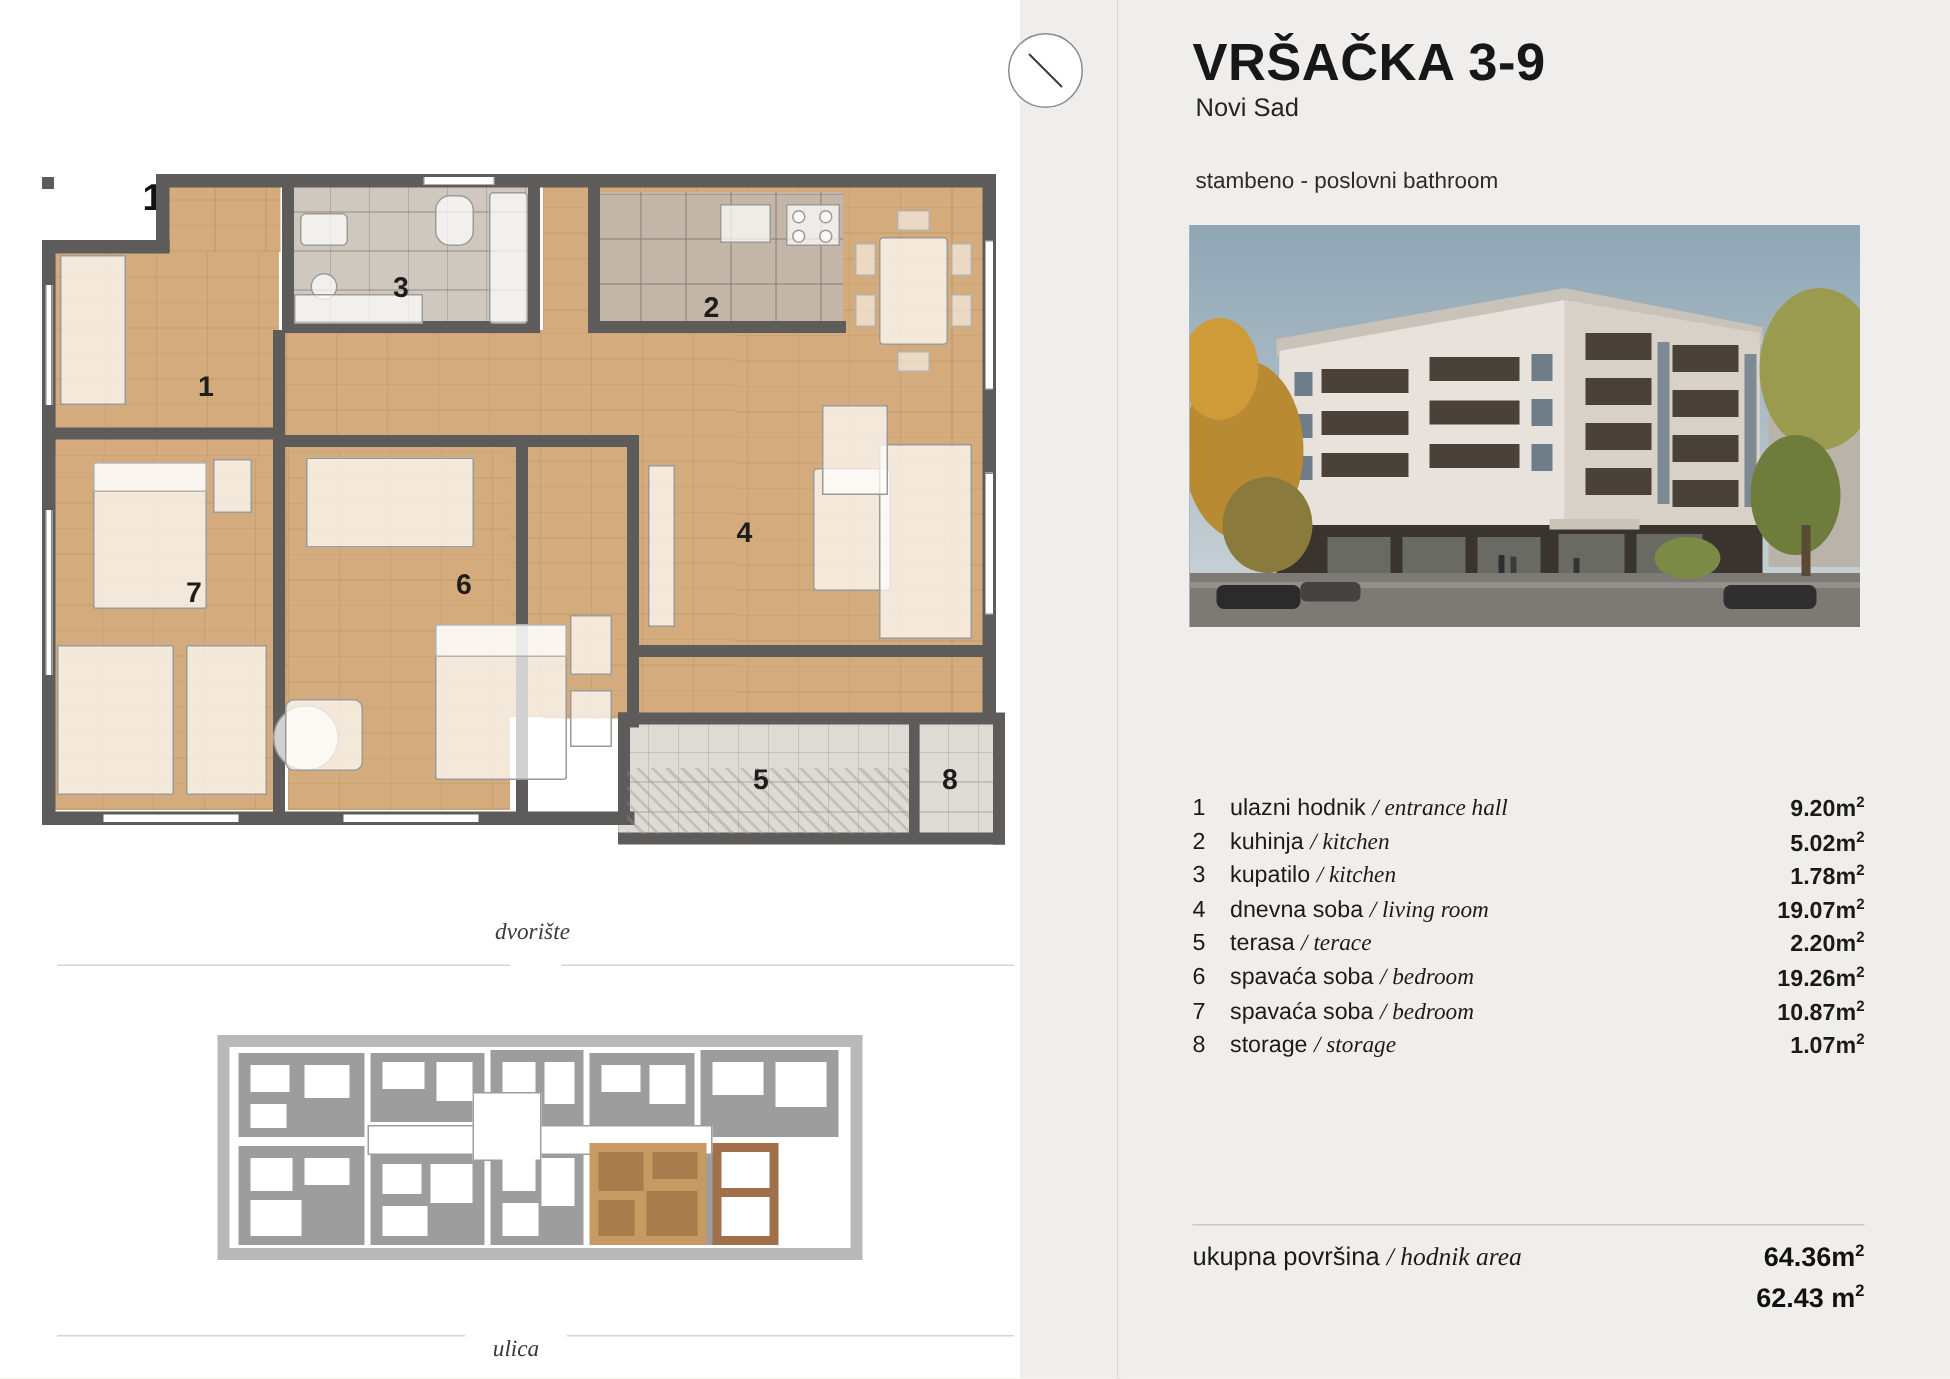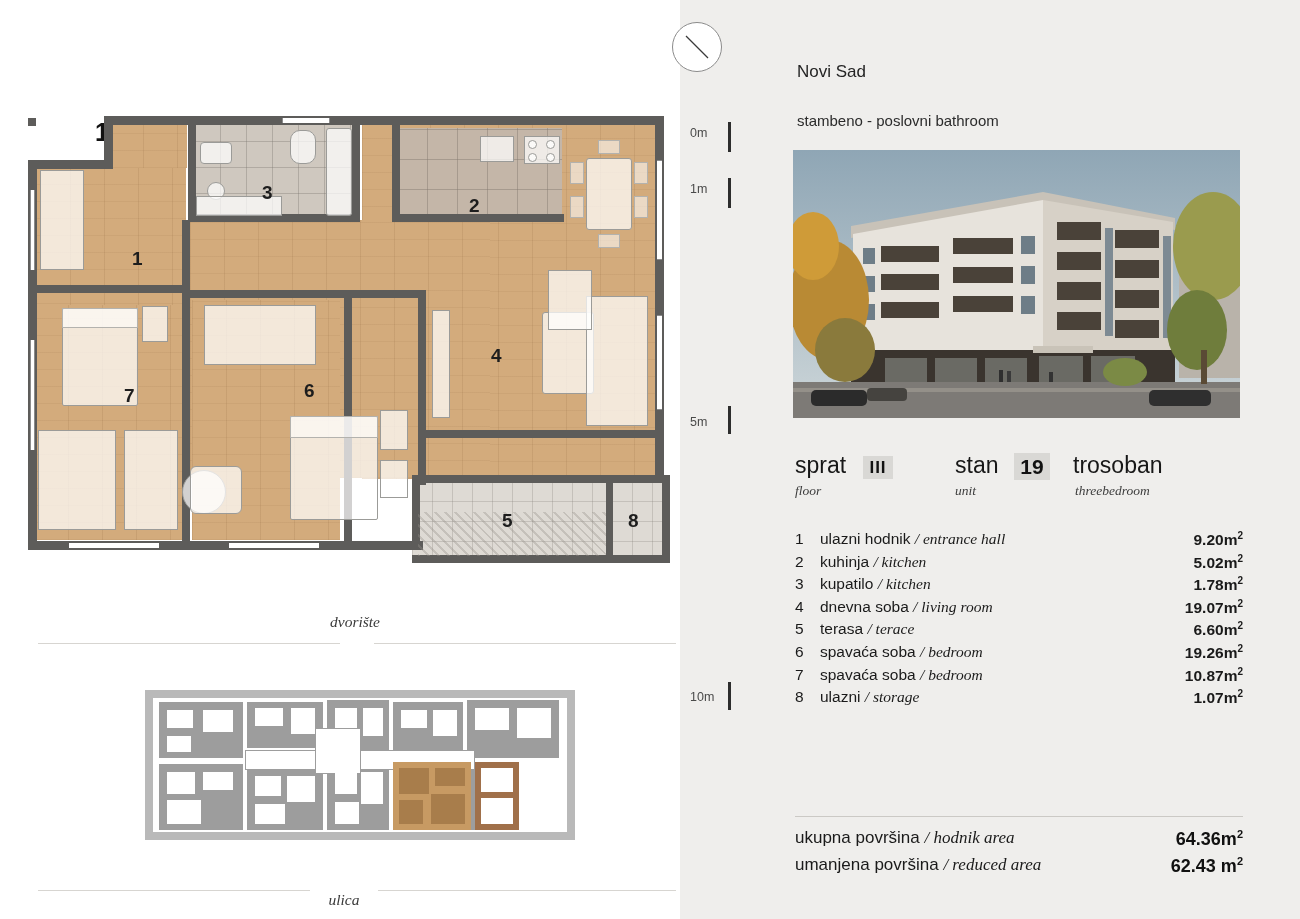--- a/index.html
+++ b/index.html
@@ -294,30 +294,20 @@
 
   <div id="left-panel">
     <div id="plan-white"></div>
 
     <div id="compass">
       <svg class="needle" viewBox="0 0 32 32">
         <line x1="4" y1="4" x2="26" y2="26" stroke="#3a3a3a" stroke-width="1.3"></line>
       </svg>
     </div>
 
-    <div id="scalebar">
-      <div class="scale-label" style="top:16px">0m</div>
-      <div class="scale-label" style="top:72px">1m</div>
-      <div class="scale-label" style="top:305px">5m</div>
-      <div class="scale-label" style="top:580px">10m</div>
-      <div class="scale-tick" style="top:12px;height:30px"></div>
-      <div class="scale-tick" style="top:68px;height:30px"></div>
-      <div class="scale-tick" style="top:296px;height:28px"></div>
-      <div class="scale-tick" style="top:572px;height:28px"></div>
-    </div>
 
     <div class="marker19">
       <span>19</span>
       <span class="arrow">⌄</span>
     </div>
 
     <div id="plan">
 
       <div class="room floor-wood" style="left:22px;top:62px;width:150px;height:210px"></div>
       <div class="room floor-wood" style="left:95px;top:24px;width:78px;height:44px"></div>
@@ -487,20 +477,21 @@
       <div class="kp-w" style="left:190px;top:100px;width:22px;height:22px"></div>
       <div class="kp-w" style="left:216px;top:100px;width:22px;height:32px"></div>
       <div class="kp-w" style="left:190px;top:130px;width:24px;height:22px"></div>
     </div>
   </div>
 
   <div id="divider"></div>
 
   <div id="right-panel">
 
+    <div id="title">VRŠAČKA 3-9</div>
     <div id="subtitle">Novi Sad</div>
     <div id="objtype">stambeno - poslovni bathroom</div>
 
     <div id="photo">
       <svg width="447" height="268" viewBox="0 0 447 268">
         <defs>
           <linearGradient id="sky" x1="0" y1="0" x2="0" y2="1">
             <stop offset="0%" stop-color="#8fa6b5"></stop>
             <stop offset="100%" stop-color="#cdd6d9"></stop>
           </linearGradient>
@@ -579,32 +570,20 @@
         <ellipse cx="20" cy="96" rx="26" ry="34" fill="#cf9b38"></ellipse>
         <ellipse cx="52" cy="200" rx="30" ry="32" fill="#8a7a3c"></ellipse>
 
         <ellipse cx="420" cy="96" rx="40" ry="54" fill="#9a9b4e"></ellipse>
         <ellipse cx="404" cy="180" rx="30" ry="40" fill="#6f7d3c"></ellipse>
         <rect x="408" y="200" width="6" height="34" fill="#5a4a35"></rect>
         <ellipse cx="332" cy="222" rx="22" ry="14" fill="#7b8a45"></ellipse>
       </svg>
     </div>
 
-    <div id="inforow">
-      <div class="info-main" style="left:0;top:0">sprat</div>
-      <div class="badge" style="left:68px;top:4px;width:30px;height:23px;font-size:17px;line-height:23px;letter-spacing:1px">III</div>
-      <div class="info-sub" style="left:0;top:31px">floor</div>
-
-      <div class="info-main" style="left:160px;top:0">stan</div>
-      <div class="badge" style="left:219px;top:1px;width:36px;height:27px;font-size:21px;line-height:27px">19</div>
-      <div class="info-sub" style="left:160px;top:31px">unit</div>
-
-      <div class="info-main" style="left:278px;top:0">trosoban</div>
-      <div class="info-sub" style="left:280px;top:31px">threebedroom</div>
-    </div>
 
     <div id="roomlist">
       <div class="rl-row">
         <span class="rl-idx">1</span>
         <span class="rl-name"><span class="sr">ulazni hodnik</span> <span class="en">/ entrance hall</span></span>
         <span class="rl-area"><span>9.20m</span><sup>2</sup></span>
       </div>
       <div class="rl-row">
         <span class="rl-idx">2</span>
         <span class="rl-name"><span class="sr">kuhinja</span> <span class="en">/ kitchen</span></span>
@@ -616,44 +595,43 @@
         <span class="rl-area"><span>1.78m</span><sup>2</sup></span>
       </div>
       <div class="rl-row">
         <span class="rl-idx">4</span>
         <span class="rl-name"><span class="sr">dnevna soba</span> <span class="en">/ living room</span></span>
         <span class="rl-area"><span>19.07m</span><sup>2</sup></span>
       </div>
       <div class="rl-row">
         <span class="rl-idx">5</span>
         <span class="rl-name"><span class="sr">terasa</span> <span class="en">/ terace</span></span>
-        <span class="rl-area"><span>6.60m</span><sup>2</sup></span>
+        <span class="rl-area"><span>2.20m</span><sup>2</sup></span>
       </div>
       <div class="rl-row">
         <span class="rl-idx">6</span>
         <span class="rl-name"><span class="sr">spavaća soba</span> <span class="en">/ bedroom</span></span>
         <span class="rl-area"><span>19.26m</span><sup>2</sup></span>
       </div>
       <div class="rl-row">
         <span class="rl-idx">7</span>
         <span class="rl-name"><span class="sr">spavaća soba</span> <span class="en">/ bedroom</span></span>
         <span class="rl-area"><span>10.87m</span><sup>2</sup></span>
       </div>
       <div class="rl-row">
         <span class="rl-idx">8</span>
-        <span class="rl-name"><span class="sr">ulazni</span> <span class="en">/ storage</span></span>
+        <span class="rl-name"><span class="sr">storage</span> <span class="en">/ storage</span></span>
         <span class="rl-area"><span>1.07m</span><sup>2</sup></span>
       </div>
     </div>
 
     <div id="totals">
       <div class="trule"></div>
       <div class="tot-row">
         <span class="tot-label"><span>ukupna površina </span><span class="en">/ hodnik area</span></span>
         <span class="tot-val"><span>64.36m</span><sup>2</sup></span>
       </div>
       <div class="tot-row">
-        <span class="tot-label"><span>umanjena površina </span><span class="en">/ reduced area</span></span>
         <span class="tot-val"><span>62.43 m</span><sup>2</sup></span>
       </div>
     </div>
   </div>
 </div>
 
 </body></html>

